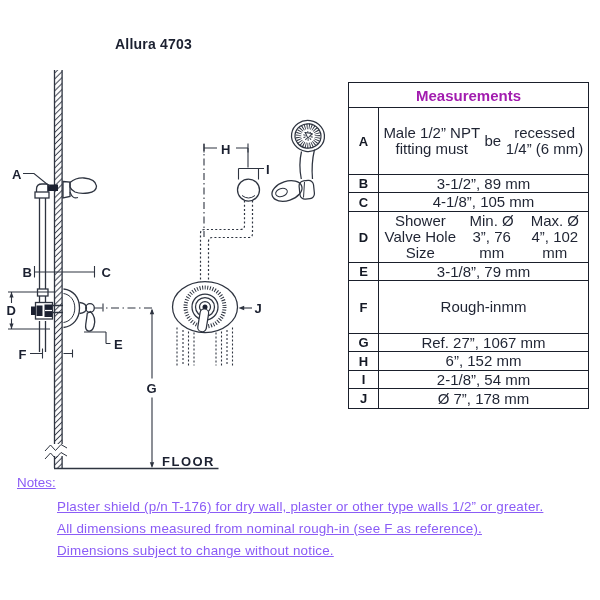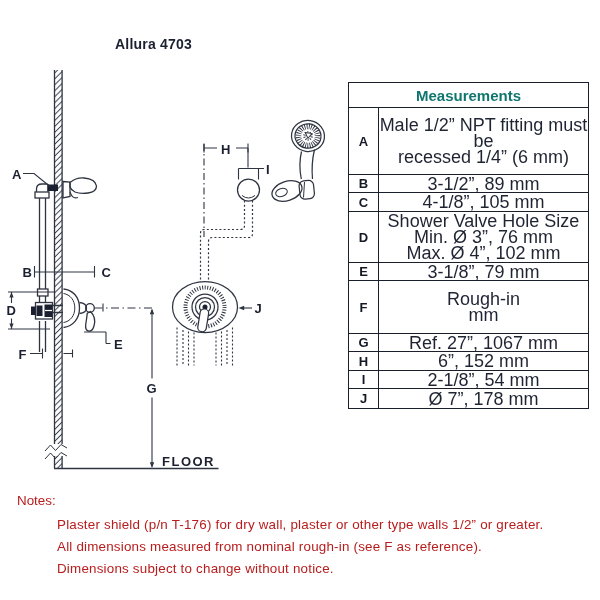--- a/index.html
+++ b/index.html
@@ -8,31 +8,31 @@
     font-family:"Liberation Sans", sans-serif;color:#222736;overflow:hidden;
   }
   .title{position:absolute;left:115px;top:36px;font-size:14px;font-weight:bold;color:#1b2030;letter-spacing:.2px;}
   svg{position:absolute;left:0;top:0;}
   .dimlabel{font-family:"Liberation Sans",sans-serif;font-size:13px;font-weight:bold;fill:#1b2030;}
   .floorlabel{font-family:"Liberation Sans",sans-serif;font-size:13px;font-weight:bold;fill:#1b2030;letter-spacing:1.5px;}
 
   
   .mtable{position:absolute;left:348px;top:82px;width:239px;border:1.6px solid #1a1f2b;background:#fff;}
   .thead{height:24px;display:flex;align-items:center;justify-content:center;
-         font-size:15px;font-weight:bold;border-bottom:1.6px solid #1a1f2b;color:#0f766e;}
+         font-size:15px;font-weight:bold;border-bottom:1.6px solid #1a1f2b;color:#a21caf;}
   .trow{display:flex;border-bottom:1.6px solid #1a1f2b;}
   .trow:last-child{border-bottom:none;}
   .tkey{width:29px;border-right:1.6px solid #1a1f2b;display:flex;align-items:center;justify-content:center;
         font-size:13px;font-weight:bold;color:#141925;}
-  .tval{flex:1;display:flex;flex-direction:column;align-items:center;justify-content:center;
-        font-size:18px;line-height:16px;text-align:center;color:#1f2433;}
+  .tval{flex:1;display:flex;flex-direction:row;align-items:center;justify-content:center;
+        font-size:15px;line-height:16px;text-align:center;color:#1f2433;}
   .hA{height:66px;} .h17{height:17px;} .h18{height:18px;} .hD{height:50px;} .hF{height:52px;} .h19{height:19px;}
 
   
-  .notes{position:absolute;left:17px;top:493px;width:570px;font-size:13.4px;color:#b91c1c;}
+  .notes{position:absolute;left:17px;top:475px;width:570px;font-size:13.4px;color:#8b5cf6;text-decoration:underline;}
   .notes .nhead{margin-bottom:9px;}
   .notes .nitem{margin-bottom:7px;letter-spacing:.2px;margin-left:40px;}
 </style>
 </head>
 <body>
 
 <div class="title">Allura 4703</div>
 
 <svg width="600" height="600" viewBox="0 0 600 600">
   <defs>

